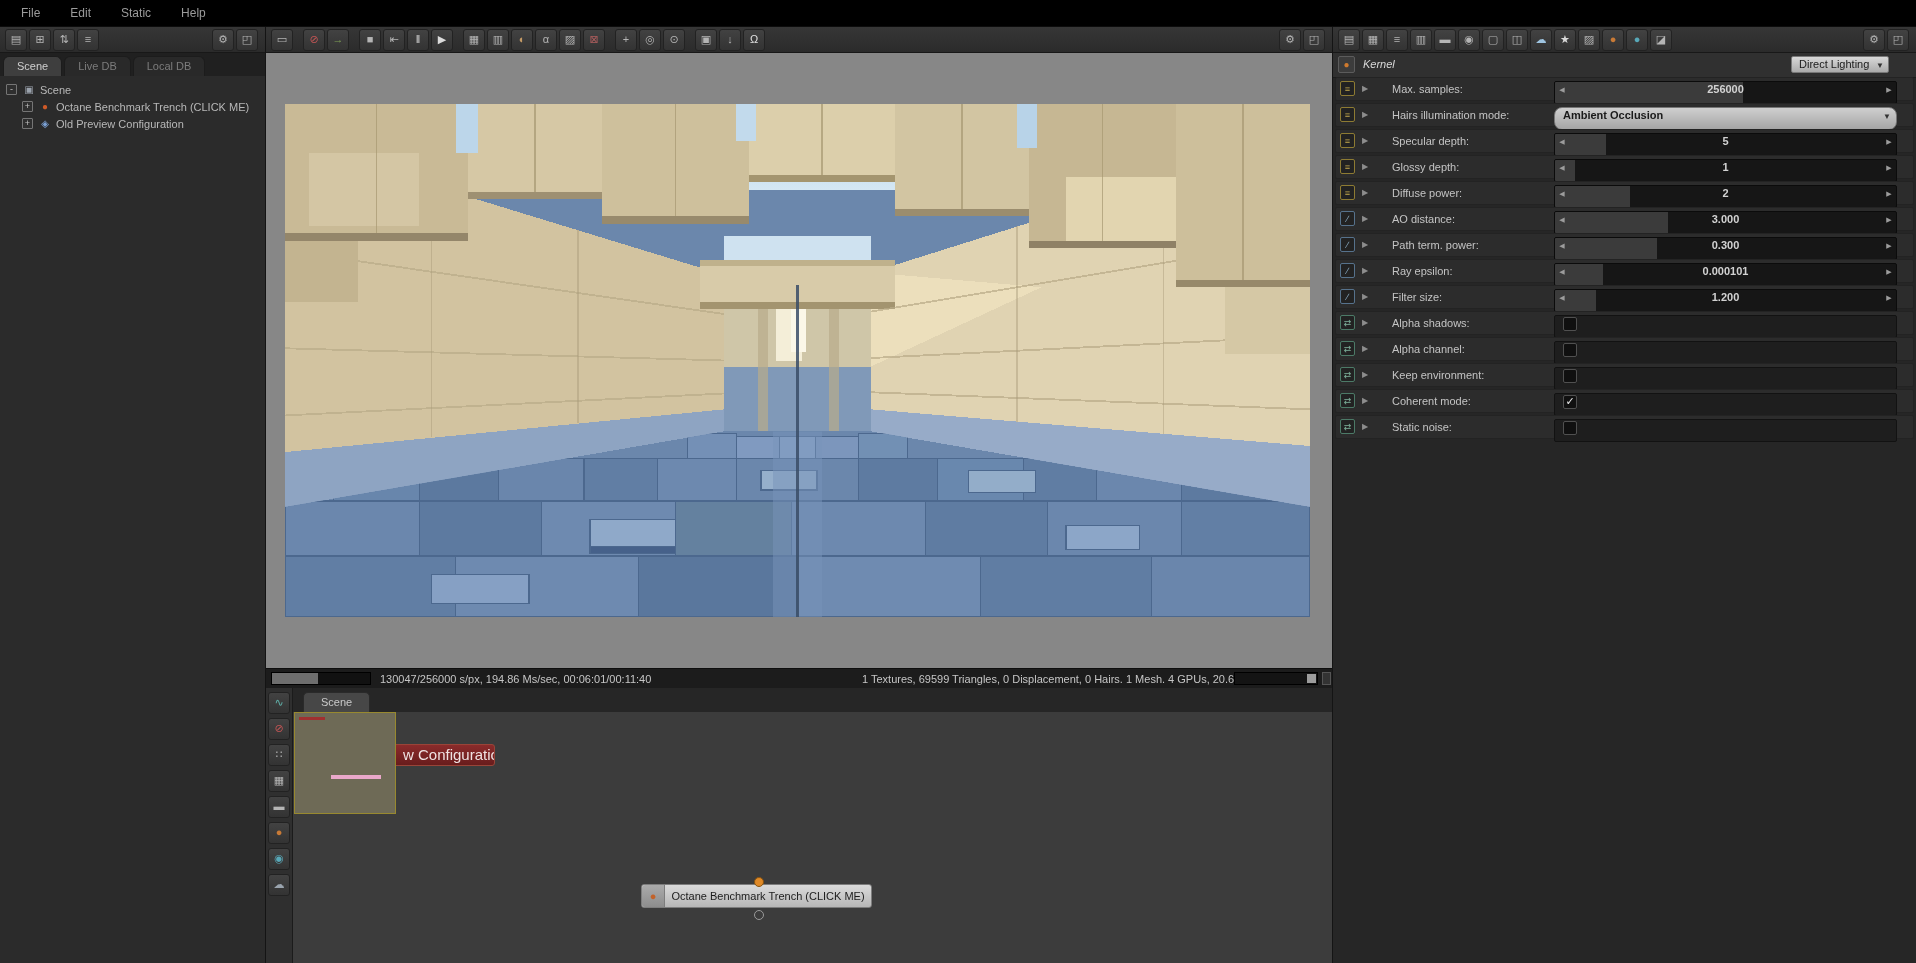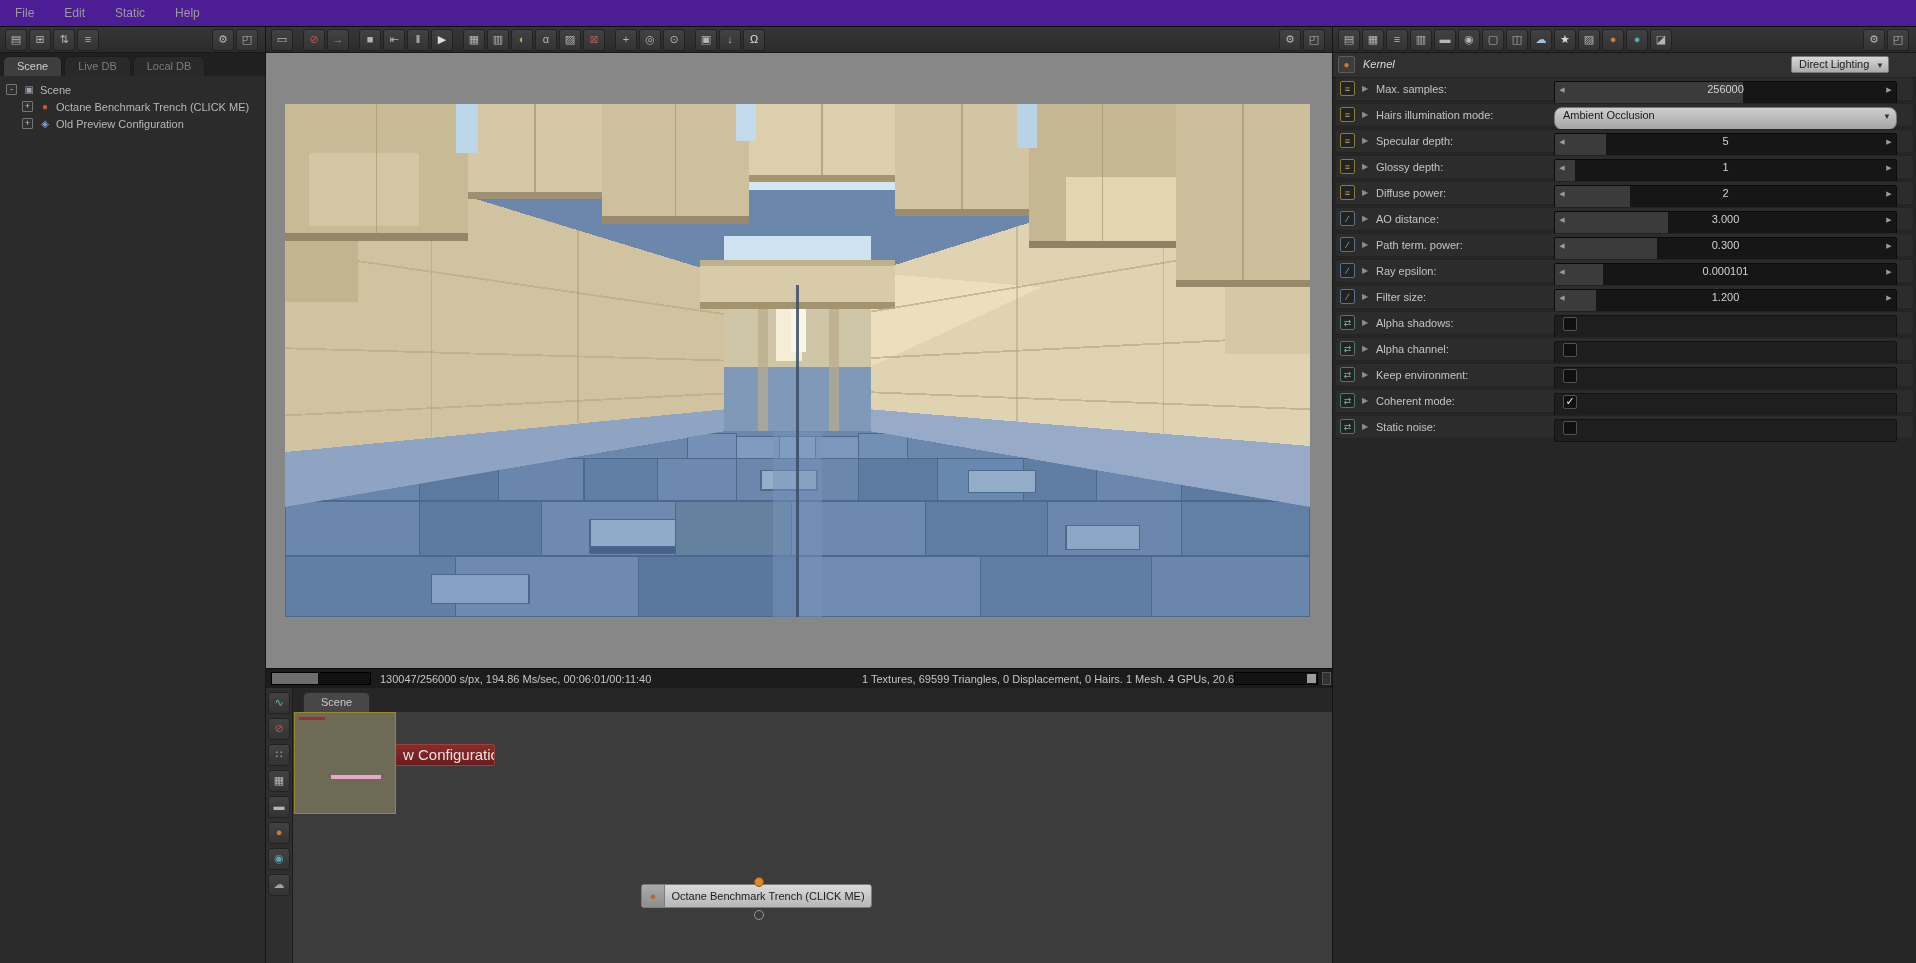--- a/index.html
+++ b/index.html
@@ -1,21 +1,21 @@
 <!DOCTYPE html>
 <html><head>
 <meta charset="utf-8">
 <style>
   html,body{margin:0;padding:0;width:1916px;height:963px;overflow:hidden;background:#242424;
             font-family:"Liberation Sans","DejaVu Sans",sans-serif;-webkit-font-smoothing:antialiased;}
   .app{position:absolute;inset:0;}
 
   
-  .menubar{position:absolute;top:0;left:0;right:0;height:27px;background:#4c1d95;border-bottom:1px solid #0c0c0c;
-           display:flex;align-items:center;box-sizing:border-box;}
+  .menubar{position:absolute;top:0;left:0;right:0;height:27px;background:#000000;border-bottom:1px solid #0c0c0c;
+           display:flex;align-items:center;padding-left:6px;box-sizing:border-box;}
   .menu-item{padding:5px 15px;font-size:12px;color:#9b9b9b;}
 
   
   .panel-toolbar{position:absolute;top:0;left:0;right:0;height:26px;background:linear-gradient(#363636,#2b2b2b);
                  border-bottom:1px solid #181818;display:flex;align-items:center;padding:0 5px;box-sizing:border-box;}
   .tb-group{display:flex;align-items:center;}
   .tb-right{margin-left:auto;display:flex;align-items:center;}
   .icon-btn{display:inline-block;width:20px;height:20px;margin-right:2px;border:1px solid #222;border-radius:3px;
             background:linear-gradient(#424242,#333);color:#b5b5b5;font-size:11px;line-height:19px;text-align:center;overflow:hidden;}
   .tsep{display:inline-block;width:8px;height:20px;}
@@ -83,22 +83,22 @@
   .ih-title{position:absolute;left:30px;top:5px;font-size:11px;color:#d8d8d8;font-style:italic;}
   .kernel-dd{position:absolute;right:27px;top:3px;width:98px;height:17px;background:linear-gradient(#d8d8d8,#ababab);
              border:1px solid #787878;border-radius:2px;font-size:11px;color:#1a1a1a;line-height:15px;padding-left:7px;box-sizing:border-box;}
   .kernel-dd .caret{position:absolute;right:4px;top:1px;color:#333;font-size:8px;}
 
   .params{position:absolute;top:50px;left:2px;right:2px;}
   .param-row{position:relative;height:24px;margin-bottom:2px;background:#2c2c2c;border:1px solid #232323;border-radius:2px;box-sizing:border-box;}
   .p-icon{position:absolute;left:4px;top:3px;width:15px;height:15px;border-radius:2px;font-size:9px;line-height:14px;
           text-align:center;background:#222;box-sizing:border-box;}
   .p-arrow{position:absolute;left:26px;top:6px;font-size:8px;color:#8d8d8d;}
-  .p-label{position:absolute;left:40px;top:5px;font-size:11px;color:#c4c4c4;white-space:nowrap;}
-  .p-control{position:absolute;left:218px;right:16px;top:3px;height:23px;}
+  .p-label{position:absolute;left:56px;top:5px;font-size:11px;color:#c4c4c4;white-space:nowrap;}
+  .p-control{position:absolute;left:218px;right:16px;top:3px;height:23px;font-weight:bold;}
   .p-slider{position:absolute;inset:0;background:#161616;border:1px solid #0b0b0b;border-radius:2px;overflow:hidden;}
   .p-fill{position:absolute;left:0;top:0;bottom:0;background:#3b3b3b;}
   .p-val{position:absolute;inset:0;text-align:center;font-size:11px;line-height:15px;color:#d2d2d2;}
   .arr{position:absolute;top:0;width:12px;font-size:7px;line-height:15px;color:#9c9c9c;text-align:center;}
   .arr-l{left:1px;}.arr-r{right:1px;}
   .p-dd{position:absolute;inset:0;background:linear-gradient(#cfcfcf,#a5a5a5);border:1px solid #767676;border-radius:8px;
         font-size:11px;color:#1a1a1a;line-height:15px;padding-left:8px;box-sizing:border-box;}
   .dd-caret{position:absolute;right:5px;top:1px;font-size:8px;color:#333;}
   .p-checkbar{position:absolute;inset:0;background:#1e1e1e;border:1px solid #121212;border-radius:2px;box-sizing:border-box;}
   .p-checkbox{position:absolute;left:8px;top:1px;width:12px;height:12px;background:#101010;border:1px solid #505050;

